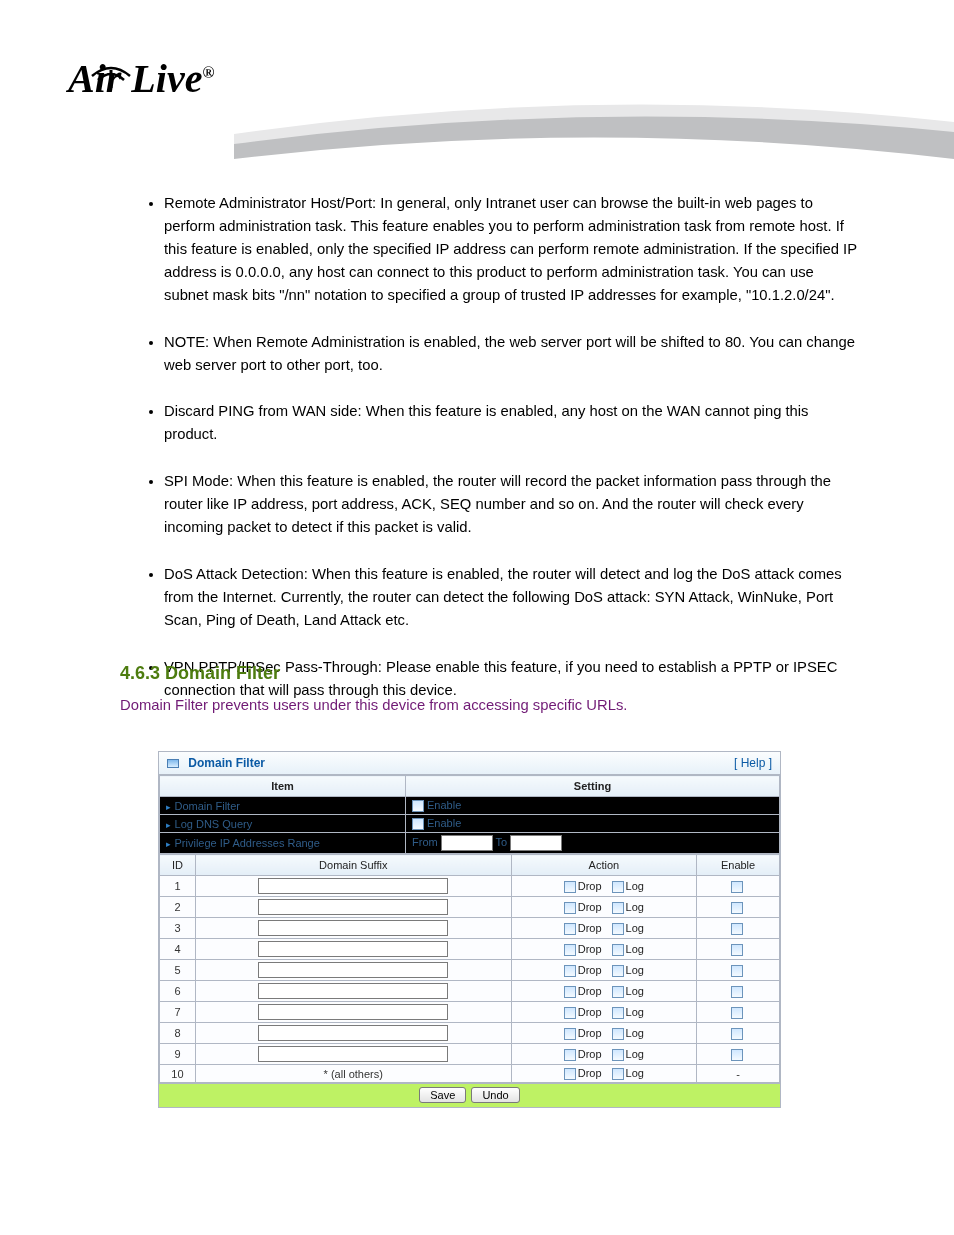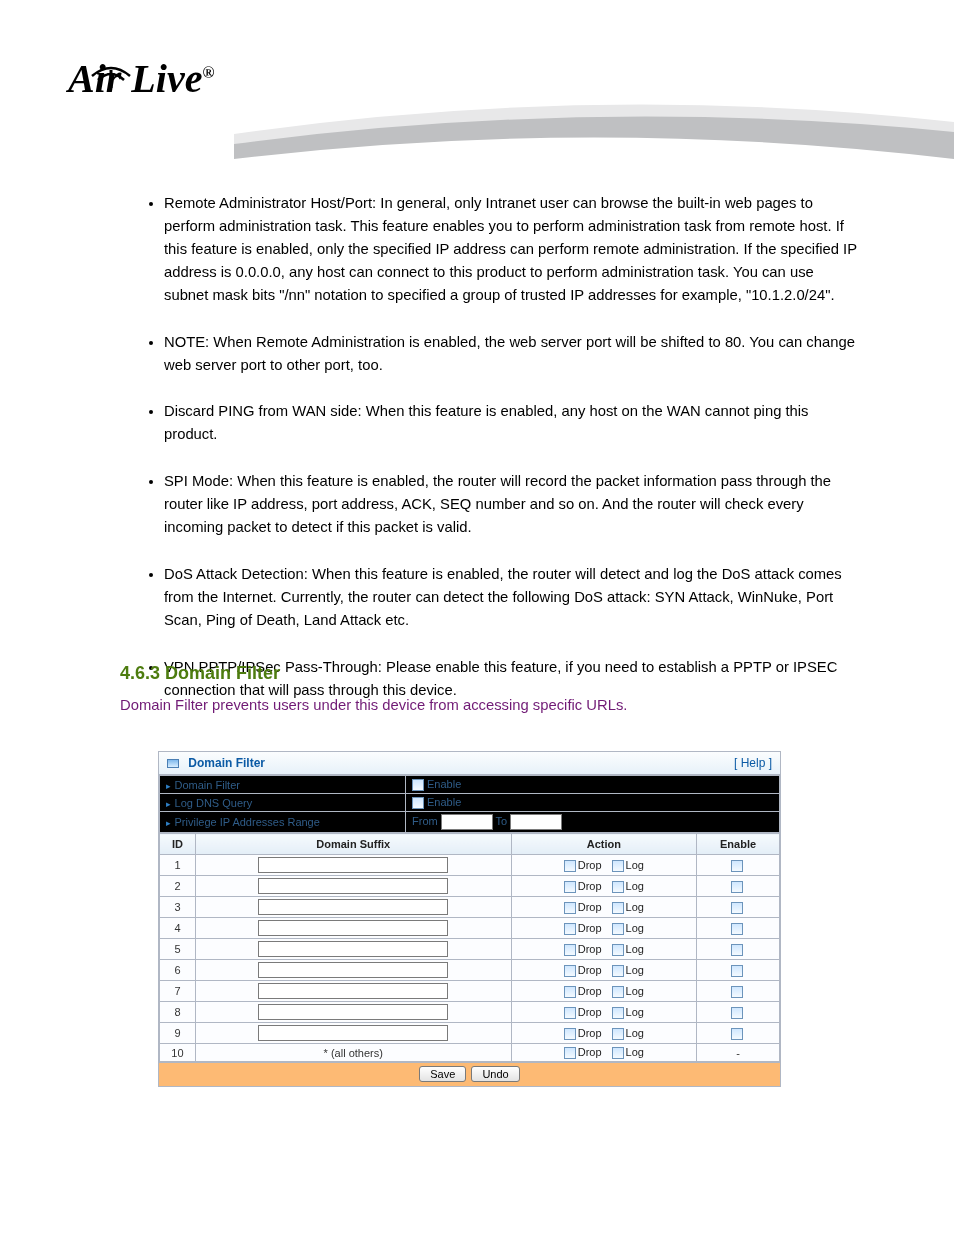--- a/index.html
+++ b/index.html
@@ -142,21 +142,21 @@
     width: 52px;
     font-size: 11px;
     vertical-align: middle;
   }
 
   
   .rules-table { width: 100%; border-collapse: collapse; }
   .rules-table th {
     background: linear-gradient(#f6fafd,#e3eef7);
     border: 1px solid #b0b7c4;
-    font-weight: bold;
+    font-weight: normal;
     font-size: 11px;
     padding: 4px 5px;
     color: #222;
   }
   .rules-table td {
     border: 1px solid #b0b7c4;
     text-align: center;
     padding: 2px 0;
     font-size: 11px;
     background: #fcfdff;
@@ -172,21 +172,21 @@
   }
   .action-cell { font-size: 11px; color: #222; }
   .action-cell .chk { margin-right: 2px; }
   .action-cell span + .chk { margin-left: 10px; }
 
   
   .panel-footer {
     border-top: 1px solid #b0b7c4;
     text-align: center;
     padding: 3px 0 4px;
-    background: #fdba74;
+    background: #bef264;
   }
   .panel-footer button {
     font-family: inherit;
     font-size: 11px;
     padding: 1px 10px;
     border: 1px solid #7a7a7a;
     border-radius: 3px;
     background: linear-gradient(#ffffff,#e3e3e3);
     margin: 0 1px;
     cursor: pointer;
@@ -230,20 +230,24 @@
   <div class="panel-titlebar">
     <span>
       <span class="icon-box"></span>
       <span>Domain Filter</span>
     </span>
     <span class="help">[ Help ]</span>
   </div>
 
   <table class="top-table">
     <tbody>
+        <tr>
+      <th>Item</th>
+      <th>Setting</th>
+    </tr>
     <tr>
       <td class="itemcell"><span class="arrow">▸</span><span>Domain Filter</span></td>
       <td><span class="chk"></span><span>Enable</span></td>
     </tr>
     <tr>
       <td class="itemcell"><span class="arrow">▸</span><span>Log DNS Query</span></td>
       <td><span class="chk"></span><span>Enable</span></td>
     </tr>
     <tr>
       <td class="itemcell"><span class="arrow">▸</span><span>Privilege IP Addresses Range</span></td>

